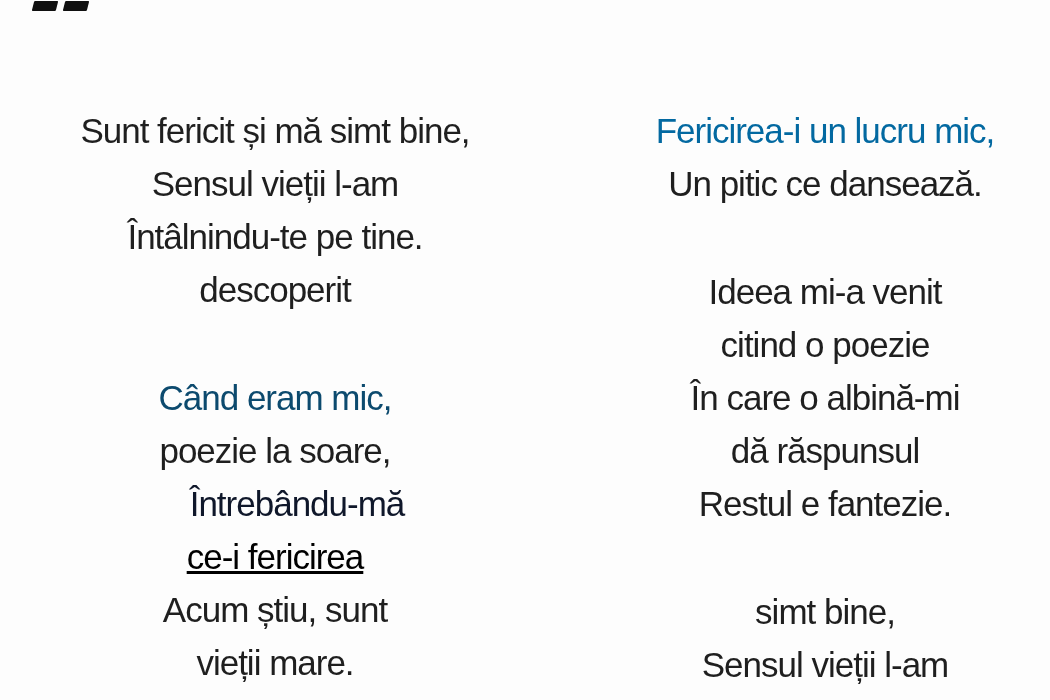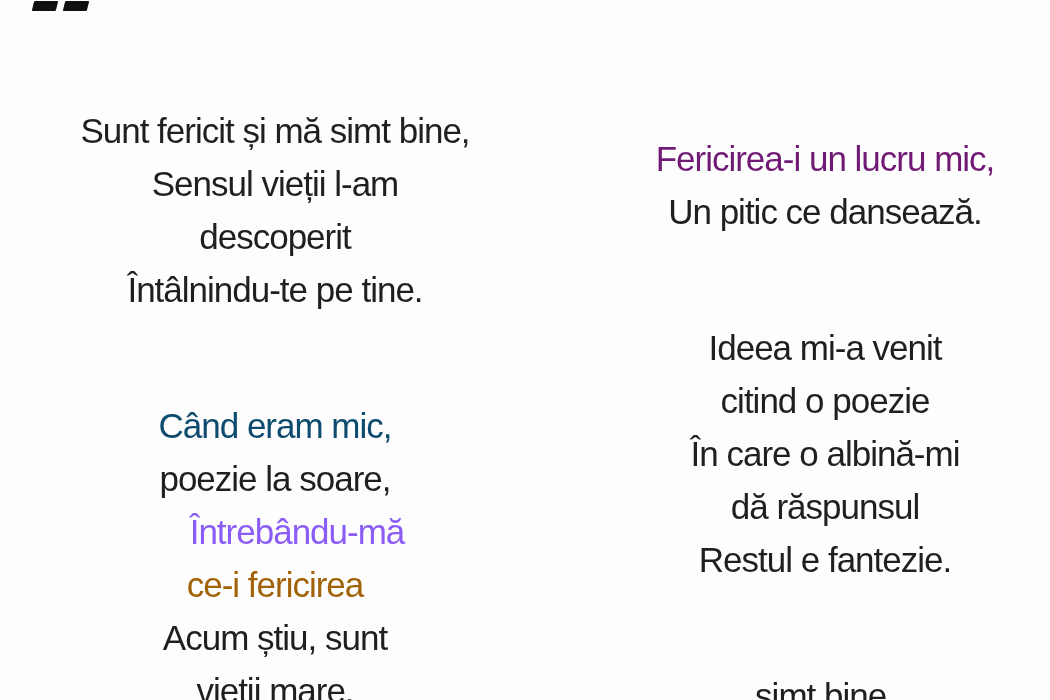--- a/index.html
+++ b/index.html
@@ -35,56 +35,56 @@
   .qm + .qm { margin-left: 7px; }
 
   .col {
     position: absolute;
     top: 104px;
     text-align: center;
   }
   .col-left  { left: 0;     width: 550px; }
   .col-right { left: 600px; width: 450px; }
 
-  .stanza + .stanza { margin-top: 83px; }
+  .stanza + .stanza { margin-top: 55px; }
 
   .poem-line {
     font-size: 35px;
     line-height: 53px;
     letter-spacing: -1px;
     color: #1f1f1f;
     white-space: pre;
   }
 </style>
 </head>
 <body style="background: rgb(253, 253, 253);">
 
 <main class="card">
   <div class="quote-marks">
     <span class="qm" style="background: rgb(16, 16, 16);"></span><span class="qm" style="background: rgb(16, 16, 16);"></span>
   </div>
   <section class="col col-left">
       <div class="stanza">
         <div class="poem-line" style="color: rgb(31, 31, 31);">Sunt fericit și mă simt bine,</div>
         <div class="poem-line" style="color: rgb(31, 31, 31);">Sensul vieții l-am</div>
+        <div class="poem-line" style="color: rgb(31, 31, 31);">Întâlnindu-te pe tine.</div>
         <div class="poem-line" style="color: rgb(31, 31, 31);">descoperit</div>
-        <div class="poem-line" style="color: rgb(31, 31, 31);">Întâlnindu-te pe tine.</div>
       </div>
       <div class="stanza">
         <div class="poem-line" style="color: #0c4a6e;">Când eram mic,</div>
         <div class="poem-line" style="color: rgb(31, 31, 31);">poezie la soare,</div>
-        <div class="poem-line" style="color: #8b5cf6; padding-left: 44px;">Întrebându-mă</div>
-        <div class="poem-line" style="color: #a16207;">ce-i fericirea</div>
+        <div class="poem-line" style="color: #0f172a; padding-left: 44px;">Întrebându-mă</div>
+        <div class="poem-line" style="color: #000000; text-decoration: underline;">ce-i fericirea</div>
         <div class="poem-line" style="color: rgb(31, 31, 31);">Acum știu, sunt</div>
         <div class="poem-line" style="color: rgb(31, 31, 31);">vieții mare.</div>
       </div>
     </section>
   <section class="col col-right">
       <div class="stanza">
-        <div class="poem-line" style="color: #701a75; margin-top: 28px;">Fericirea-i un lucru mic,</div>
+        <div class="poem-line" style="color: #0369a1;">Fericirea-i un lucru mic,</div>
         <div class="poem-line" style="color: rgb(31, 31, 31);">Un pitic ce dansează.</div>
       </div>
       <div class="stanza">
         <div class="poem-line" style="color: rgb(31, 31, 31);">Ideea mi-a venit</div>
         <div class="poem-line" style="color: rgb(31, 31, 31);">citind o poezie</div>
         <div class="poem-line" style="color: rgb(31, 31, 31);">În care o albină-mi</div>
         <div class="poem-line" style="color: rgb(31, 31, 31);">dă răspunsul</div>
         <div class="poem-line" style="color: rgb(31, 31, 31);">Restul e fantezie.</div>
       </div>
       <div class="stanza">

